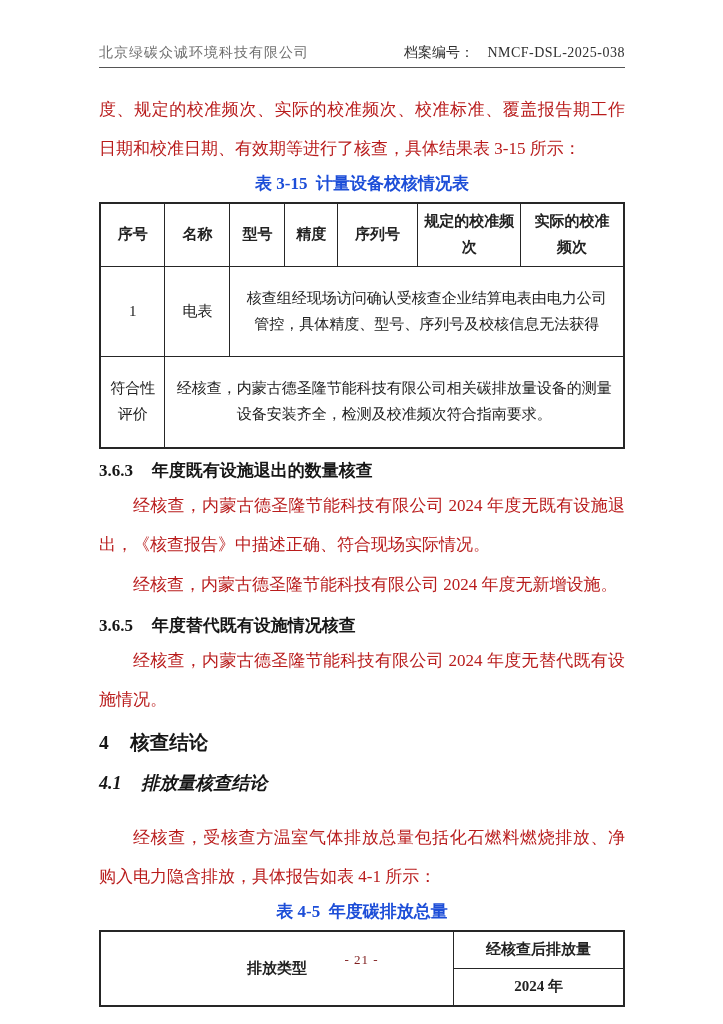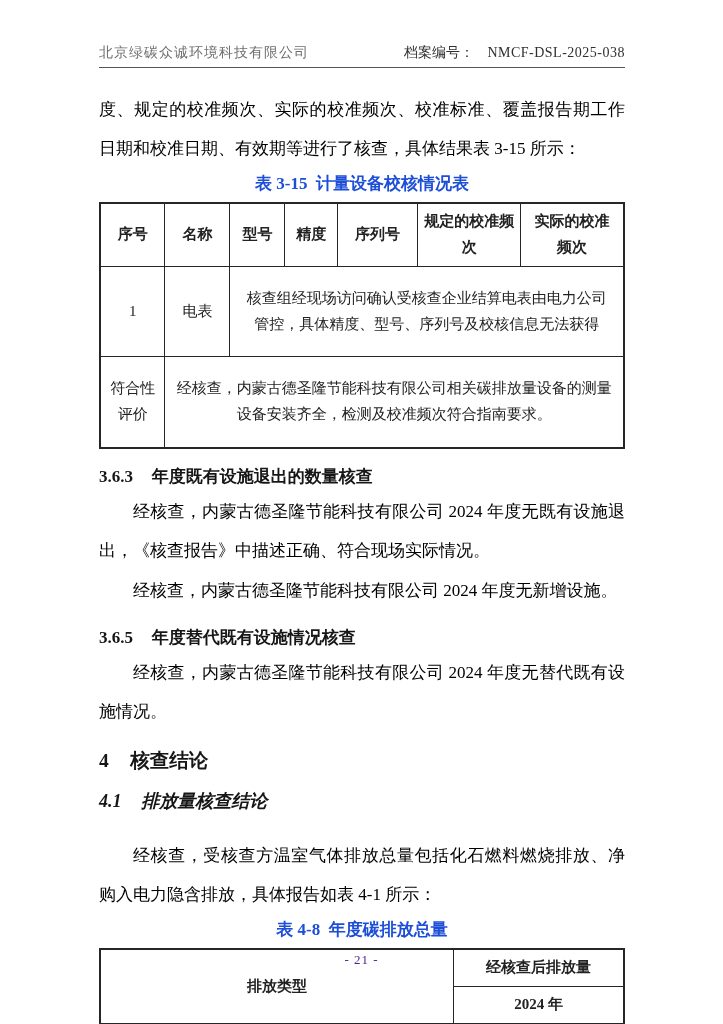--- a/index.html
+++ b/index.html
@@ -37,27 +37,27 @@
   .archive {
     font-size: 14px;
     color: #2f2f2f;
   }
   .archive .num { margin-left: 10px; letter-spacing: 0.5px; }
   
   .para {
     font-size: 17px;
     line-height: 2.3;
     text-align: justify;
-    color: #000000;
+    color: #b91c1c;
   }
   .para.indent { text-indent: 2em; }
   .heading {
     font-weight: bold;
     font-size: 17px;
-    margin-top: 15px;
+    margin-top: 9px;
     margin-bottom: 2px;
     color: #161616;
     line-height: 1.55;
   }
   .heading .sec-num { margin-right: 1.1em; }
   .heading.h1 { font-size: 19.5px; margin-bottom: 6px; }
   .heading.h2 { font-size: 18px; margin-top: 12px; margin-bottom: 20px; font-style: italic; }
   
   .tbl-title {
     text-align: center;
@@ -88,21 +88,21 @@
   .t315 td.conf-label { padding: 5px 9px; }
   .t41 td { font-weight: bold; height: 34px; font-size: 15px; }
   
   .page-footer {
     position: absolute;
     left: 0;
     right: 0;
     bottom: 56px;
     text-align: center;
     font-size: 13px;
-    color: #4c1d95;
+    color: #7f1d1d;
     letter-spacing: 1px;
   }
 </style>
 </head>
 <body>
 
 <div class="page">
   <div class="content">
 
     <div class="doc-header">
@@ -164,21 +164,21 @@
 
     <div class="heading h1">
       <span class="sec-num">4</span><span>核查结论</span>
     </div>
     <div class="heading h2">
       <span class="sec-num">4.1</span><span>排放量核查结论</span>
     </div>
     <p class="para indent">经核查，受核查方温室气体排放总量包括化石燃料燃烧排放、净购入电力隐含排放，具体报告如表 4-1 所示：</p>
 
     <div class="tbl-title">
-      <span class="tbl-no">表 4-8</span><span>年度碳排放总量</span>
+      <span class="tbl-no">表 4-5</span><span>年度碳排放总量</span>
     </div>
     <table class="t41">
       <colgroup>
         <col style="width:67.5%">
           <col style="width:32.5%">
       </colgroup>
       <tbody>
           <tr>
         <td rowspan="2">排放类型</td>
         <td>经核查后排放量</td>

